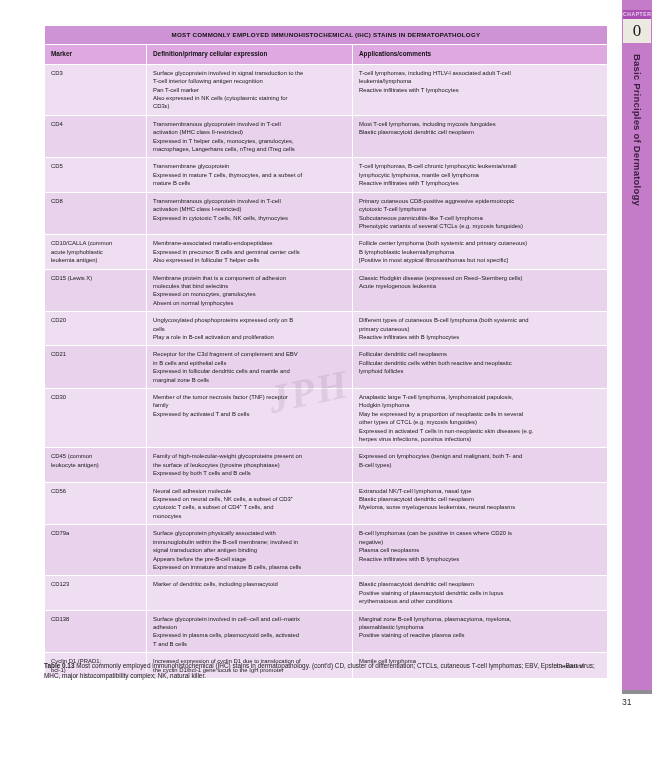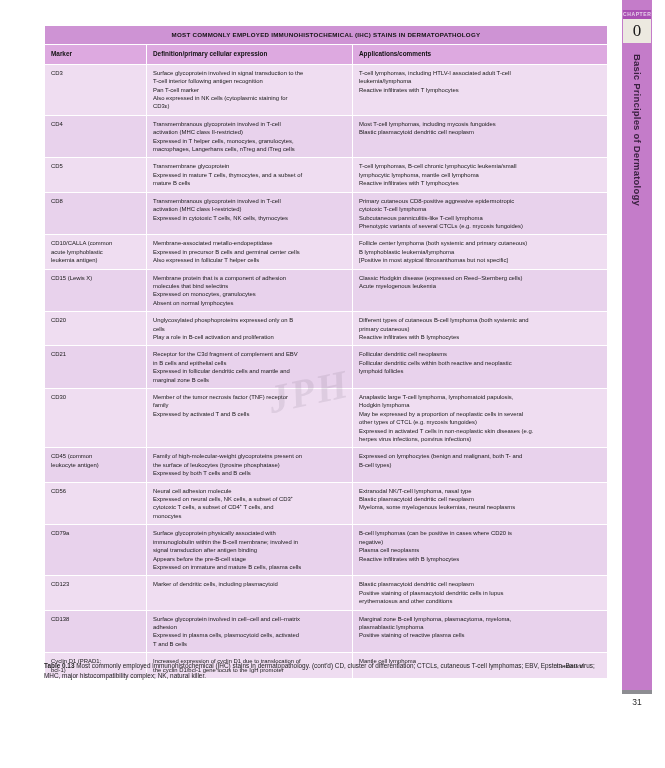--- a/index.html
+++ b/index.html
@@ -66,21 +66,20 @@
   #tab-shadow {
     position: absolute;
     top: 690px; left: 622px;
     width: 30px; height: 4px;
     background: #8d8d92;
   }
   #page-number {
     position: absolute;
     top: 697px; left: 622px;
     width: 30px;
-    text-align: center;
     font-size: 8.5px;
     color: #2b2b2b;
     font-family: "Liberation Sans", sans-serif;
   }
 
   
   #table-wrap {
     position: absolute;
     top: 25px; left: 44px;
     width: 563px;

